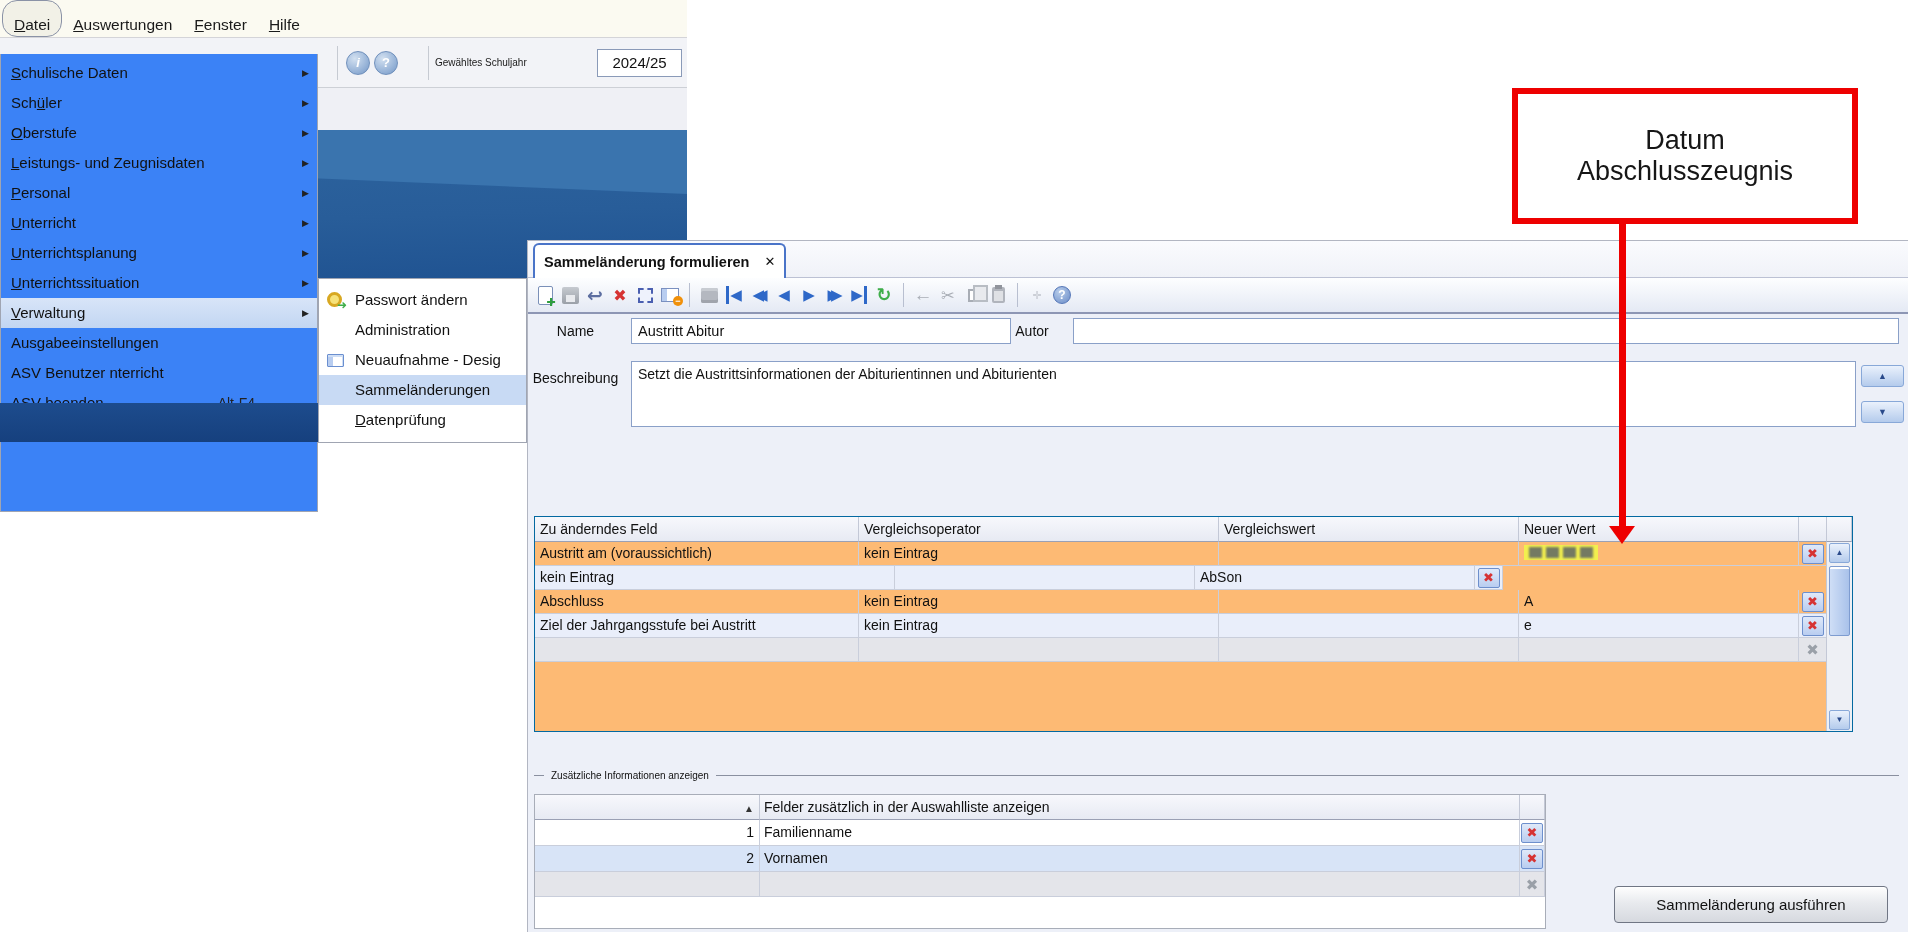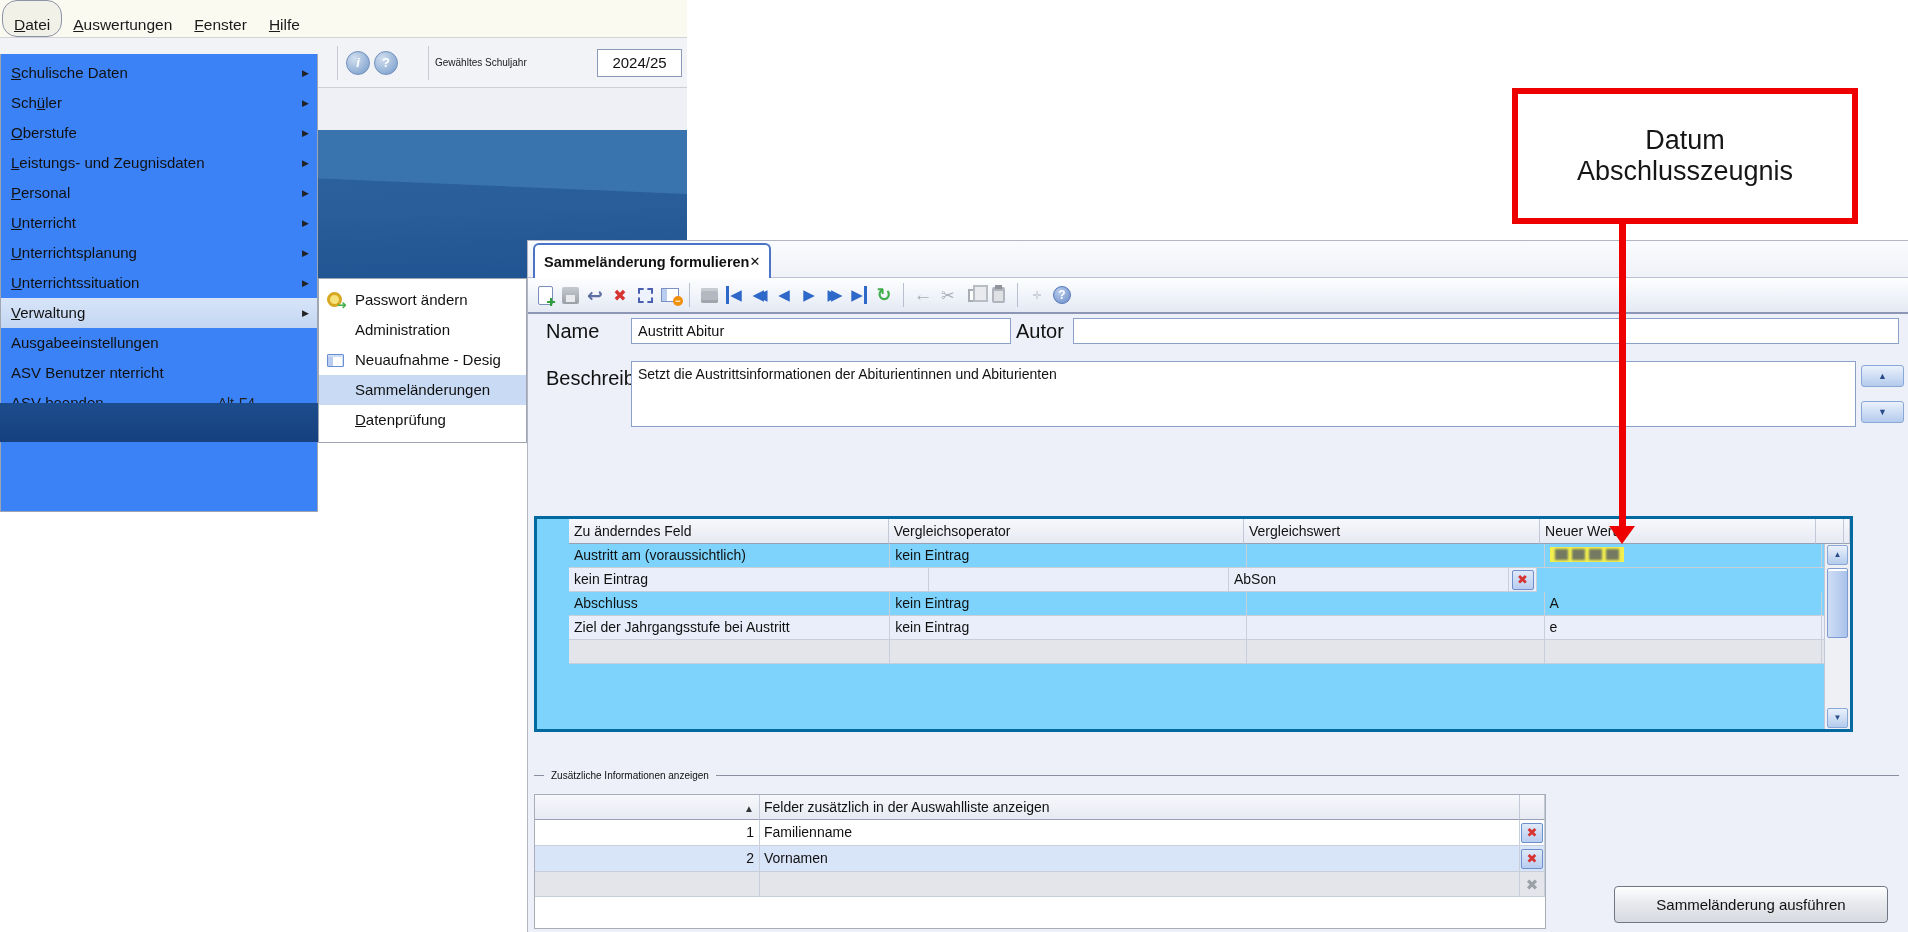--- a/index.html
+++ b/index.html
@@ -63,21 +63,21 @@
         box-shadow:inset -2px 3px 0 -1px #cfdef4; }
 
   
   .win { position:absolute; left:527px; top:240px; width:1381px; height:692px; z-index:5;
          background:#edf0f8; border-left:1px solid #b2b6c2; border-top:1px solid #b2b6c2;
          font-size:14px; color:#111; }
   .tabstrip { position:absolute; left:0; top:0; width:100%; height:37px;
               background:linear-gradient(#fafbfe,#f0f2f8); border-bottom:1px solid #bcc1d4; }
   .tab { position:absolute; left:5px; top:2px; height:35px; padding:0 9px;
          background:#fff; border:2px solid var(--tab_border,#4a74c8); border-bottom:none;
-         border-radius:6px 6px 0 0; display:flex; align-items:center; gap:0;
+         border-radius:6px 6px 0 0; display:flex; align-items:center; gap:15px;
          font-size:14.5px; font-weight:600; }
   .tab-close { font-size:13px; font-weight:700; color:#111; cursor:default; }
 
   .wtoolbar { position:absolute; left:0; top:37px; width:100%; height:36px;
               background:linear-gradient(#fdfeff,#e4e9f4); border-bottom:2px solid #8d96b4;
               display:flex; align-items:center; padding-left:6px; gap:3px; }
   .tsep { width:1px; height:24px; background:#b8bfd0; margin:0 5px; }
   .tico { width:22px; height:22px; display:flex; align-items:center; justify-content:center; }
   .g-blue { color:#2e68c8; font-size:15px; }
   .navpair { letter-spacing:-8px; margin-right:6px; }
@@ -106,32 +106,32 @@
              border:2px solid #b8bdc4; background:#e8eaee; }
   .ic-paste { position:relative; width:13px; height:16px; background:#b0b4bc; border-radius:2px; }
   .ic-paste::before { content:""; position:absolute; left:3px; top:-2px; width:7px; height:4px; background:#90949c; }
   .ic-paste::after { content:""; position:absolute; left:2px; top:4px; width:9px; height:10px; background:#dfe1e5; }
   .ic-pin { color:#c0c4cc; font-size:11px; }
   .ic-help { width:18px; height:18px; border-radius:50%; border:1px solid #5577b8;
              background:radial-gradient(circle at 35% 30%, #b8cdea, #6a8cc8);
              color:#fff; font-weight:bold; font-size:12px; text-align:center; line-height:16px; }
 
   
-  .flabel { position:absolute; height:24px; line-height:24px; font-size:20px; text-align:left;padding-left:18px; }
+  .flabel { position:absolute; height:24px; line-height:24px; font-size:14px; text-align:center; }
   .finput { position:absolute; height:26px; line-height:24px; background:#fff;
             border:1px solid #8aa0c8; font-size:14.5px; padding-left:6px; }
   .ftext  { position:absolute; background:#fff; border:1px solid #8aa0c8; font-size:14px;
             padding:3px 6px; line-height:18px; }
   .sbtn { position:absolute; width:43px; height:22px; border:1px solid #88a8d8; border-radius:3px;
           background:linear-gradient(#eaf1fc,#b4cbec); color:#2a4a8a; font-size:9px;
           text-align:center; line-height:20px; }
 
   
   .gtable { position:absolute; left:6px; top:275px; width:1319px; height:216px;
-            background:#7dd3fc; border:3px solid #0369a1;padding-left:32px; }
+            background:#fdba74; border:1px solid #0369a1; }
   .grow { display:flex; }
   .gcell { border-right:1px solid #c9cedb; border-bottom:1px solid #c9cedb;
            padding-left:5px; overflow:hidden; white-space:nowrap; }
   .ghead .gcell { background:linear-gradient(#f7f8fc,#e7eaf3); border-right:1px solid #c3c8d6;
                   border-bottom:1px solid #9aa0b4; height:25px; line-height:24px; }
   .gbody .grow { height:24px; }
   .gbody .gcell { height:24px; line-height:23px; }
   .c0 { width:324px; } .c1 { width:360px; } .c2 { width:300px; } .c3 { width:280px; }
   .cx { width:28px; padding:0; display:flex; align-items:center; justify-content:center; }
   .row-alt  .gcell { background:var(--row_alt,#e9eefa); }

